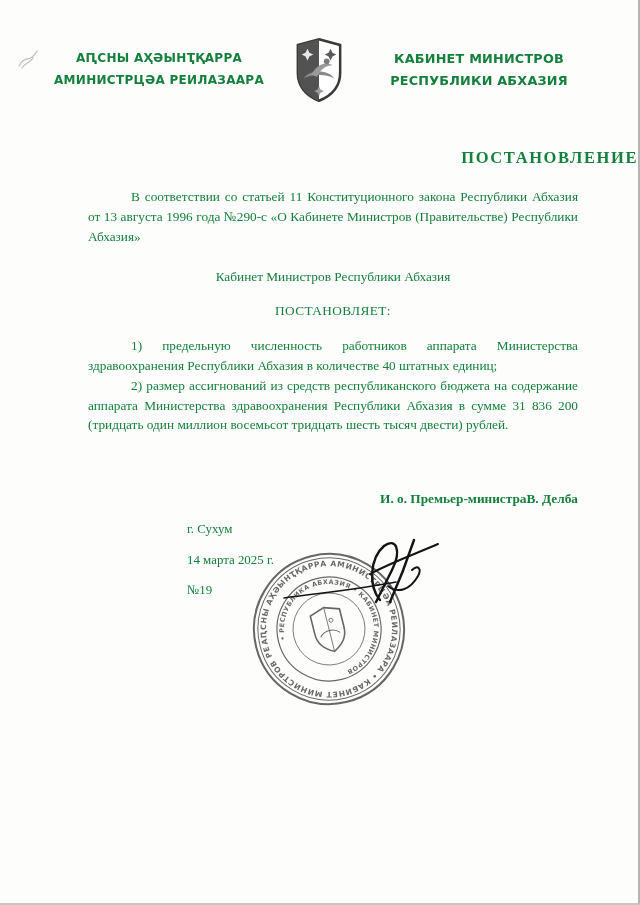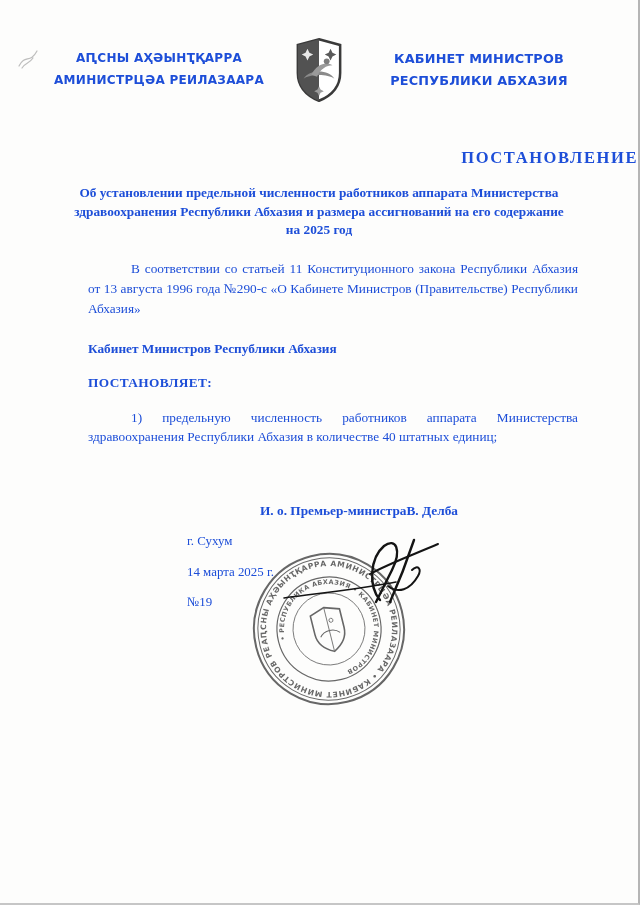--- a/index.html
+++ b/index.html
@@ -7,21 +7,21 @@
   body {
     background: #d9d9d9;
     font-family: "Liberation Serif", "DejaVu Serif", serif;
   }
   .page {
     position: relative;
     width: 640px;
     height: 905px;
     margin: 0 auto;
     background: #fdfdfc;
-    color: #1d4ed8;
+    color: #15803d;
     overflow: hidden;
     border-right: 2px solid #b5b5b5;
     border-bottom: 2px solid #c6c6c6;
   }
   
   .doc-header {
     display: flex;
     align-items: center;
     justify-content: center;
     gap: 26px;
@@ -60,27 +60,27 @@
     font-size: 13.3px;
     line-height: 1.4;
   }
   .content {
     padding: 0 60px 0 88px;
     font-size: 13.3px;
     line-height: 1.5;
   }
   .para { margin: 0; text-align: justify; text-indent: 43px; }
   .preamble { margin-top: 19px; }
-  .center-bold { margin: 20px 0 0; font-weight: bold; text-indent: 0; }
+  .center-bold { margin: 20px 0 0; text-align: center; font-weight: normal; text-indent: 0; }
   .decree { margin: 14px 0 0; letter-spacing: .4px; }
   .body-block { margin-top: 15px; }
   
   .sig-row {
     display: flex;
-    justify-content: center;
+    justify-content: flex-end;
     align-items: baseline;
     font-weight: bold;
     margin-top: 54px;
     padding-left: 52px;
   }
   .footer { padding-left: 52px; margin-top: 9px; font-size: 12.9px; }
   .footer .line { margin-top: 11px; margin-left: 47px; }
   
   .stamp {
     position: absolute;
@@ -143,30 +143,30 @@
     </div>
 
     <div class="header-right">
       <div>КАБИНЕТ МИНИСТРОВ</div>
       <div>РЕСПУБЛИКИ АБХАЗИЯ</div>
     </div>
   </header>
 
   <h1 class="title">ПОСТАНОВЛЕНИЕ</h1>
 
-  <p class="subject">Об установлении предельной численности работников аппарата Министерства здравоохранения Республики Абхазия и размера ассигнований на его содержание на 2025 год</p>
 
   <main class="content">
     <p class="para preamble">В соответствии со статьей 11 Конституционного закона Республики Абхазия от 13 августа 1996 года №290-с «О Кабинете Министров (Правительстве) Республики Абхазия»</p>
 
     <p class="center-bold">Кабинет Министров Республики Абхазия</p>
     <p class="center-bold decree">ПОСТАНОВЛЯЕТ:</p>
 
     <div class="body-block">
       <p class="para">1) предельную численность работников аппарата Министерства здравоохранения Республики Абхазия в количестве 40 штатных единиц;</p>
+      <p class="para">2) размер ассигнований из средств республиканского бюджета на содержание аппарата Министерства здравоохранения Республики Абхазия в сумме 31 836 200 (тридцать один миллион восемьсот тридцать шесть тысяч двести) рублей.</p>
     </div>
 
     <div class="sig-row">
       <span>И. о. Премьер-министра</span>
       <span>В. Делба</span>
     </div>
 
     <div class="footer">
       <div class="line">г. Сухум</div>
       <div class="line">14 марта 2025 г.</div>

